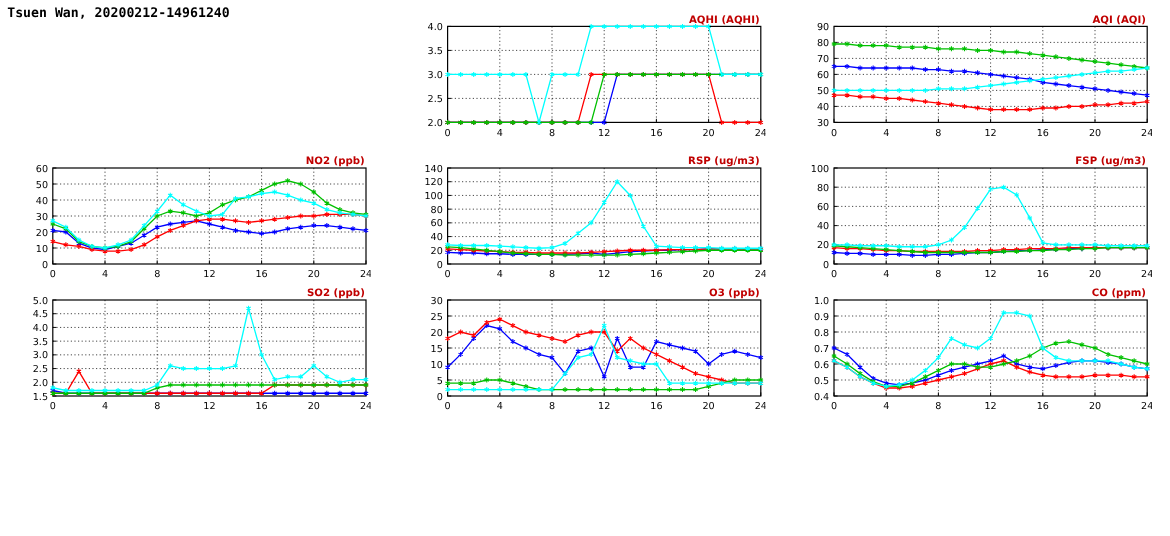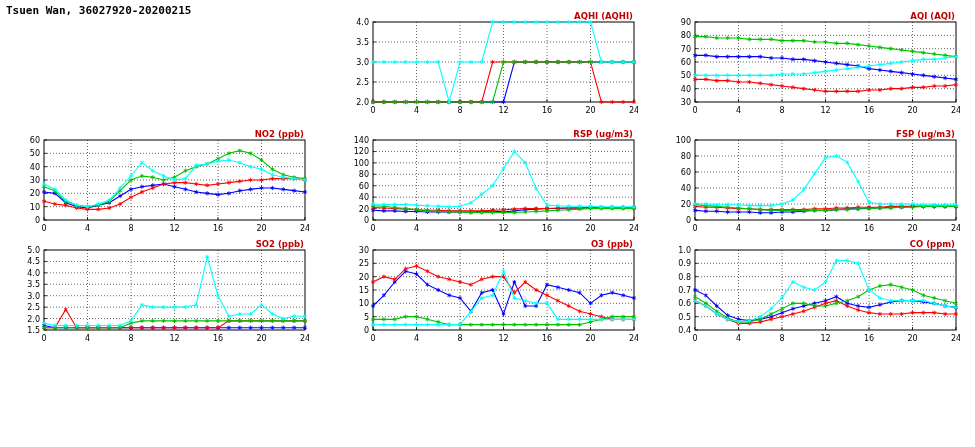--- a/index.html
+++ b/index.html
@@ -8,21 +8,21 @@
   .title{position:absolute;left:6px;top:4px;font-size:11px;font-weight:bold;color:#000;font-family:"DejaVu Sans Mono",monospace;letter-spacing:0px;}
   .panel{position:absolute;}
   .panel svg{display:block;}
   .plabel{font-size:8.5px;font-weight:bold;fill:#c00000;font-family:"DejaVu Sans",sans-serif;}
   .tick{font-size:8px;fill:#000;font-family:"DejaVu Sans",sans-serif;}
 </style>
 </head>
 <body>
 
 <div id="stage">
-  <div class="title">Tsuen Wan, 36027920-20200215</div>
+  <div class="title">Tsuen Wan, 20200212-14961240</div>
   <div id="panels">
       <div class="panel" style="left: 343px; top: 10px;">
         <svg width="295" height="110">
           <line x1="30" x2="291" y1="72" y2="72" stroke="#000" stroke-width="0.6" stroke-dasharray="1,2"></line>
           <line x1="30" x2="291" y1="52" y2="52" stroke="#000" stroke-width="0.6" stroke-dasharray="1,2"></line>
           <line x1="30" x2="291" y1="32" y2="32" stroke="#000" stroke-width="0.6" stroke-dasharray="1,2"></line>
           <line y1="12" y2="92" x1="73.5" x2="73.5" stroke="#000" stroke-width="0.6" stroke-dasharray="1,2"></line>
           <line y1="12" y2="92" x1="117" x2="117" stroke="#000" stroke-width="0.6" stroke-dasharray="1,2"></line>
           <line y1="12" y2="92" x1="160.5" x2="160.5" stroke="#000" stroke-width="0.6" stroke-dasharray="1,2"></line>
           <line y1="12" y2="92" x1="204" x2="204" stroke="#000" stroke-width="0.6" stroke-dasharray="1,2"></line>

